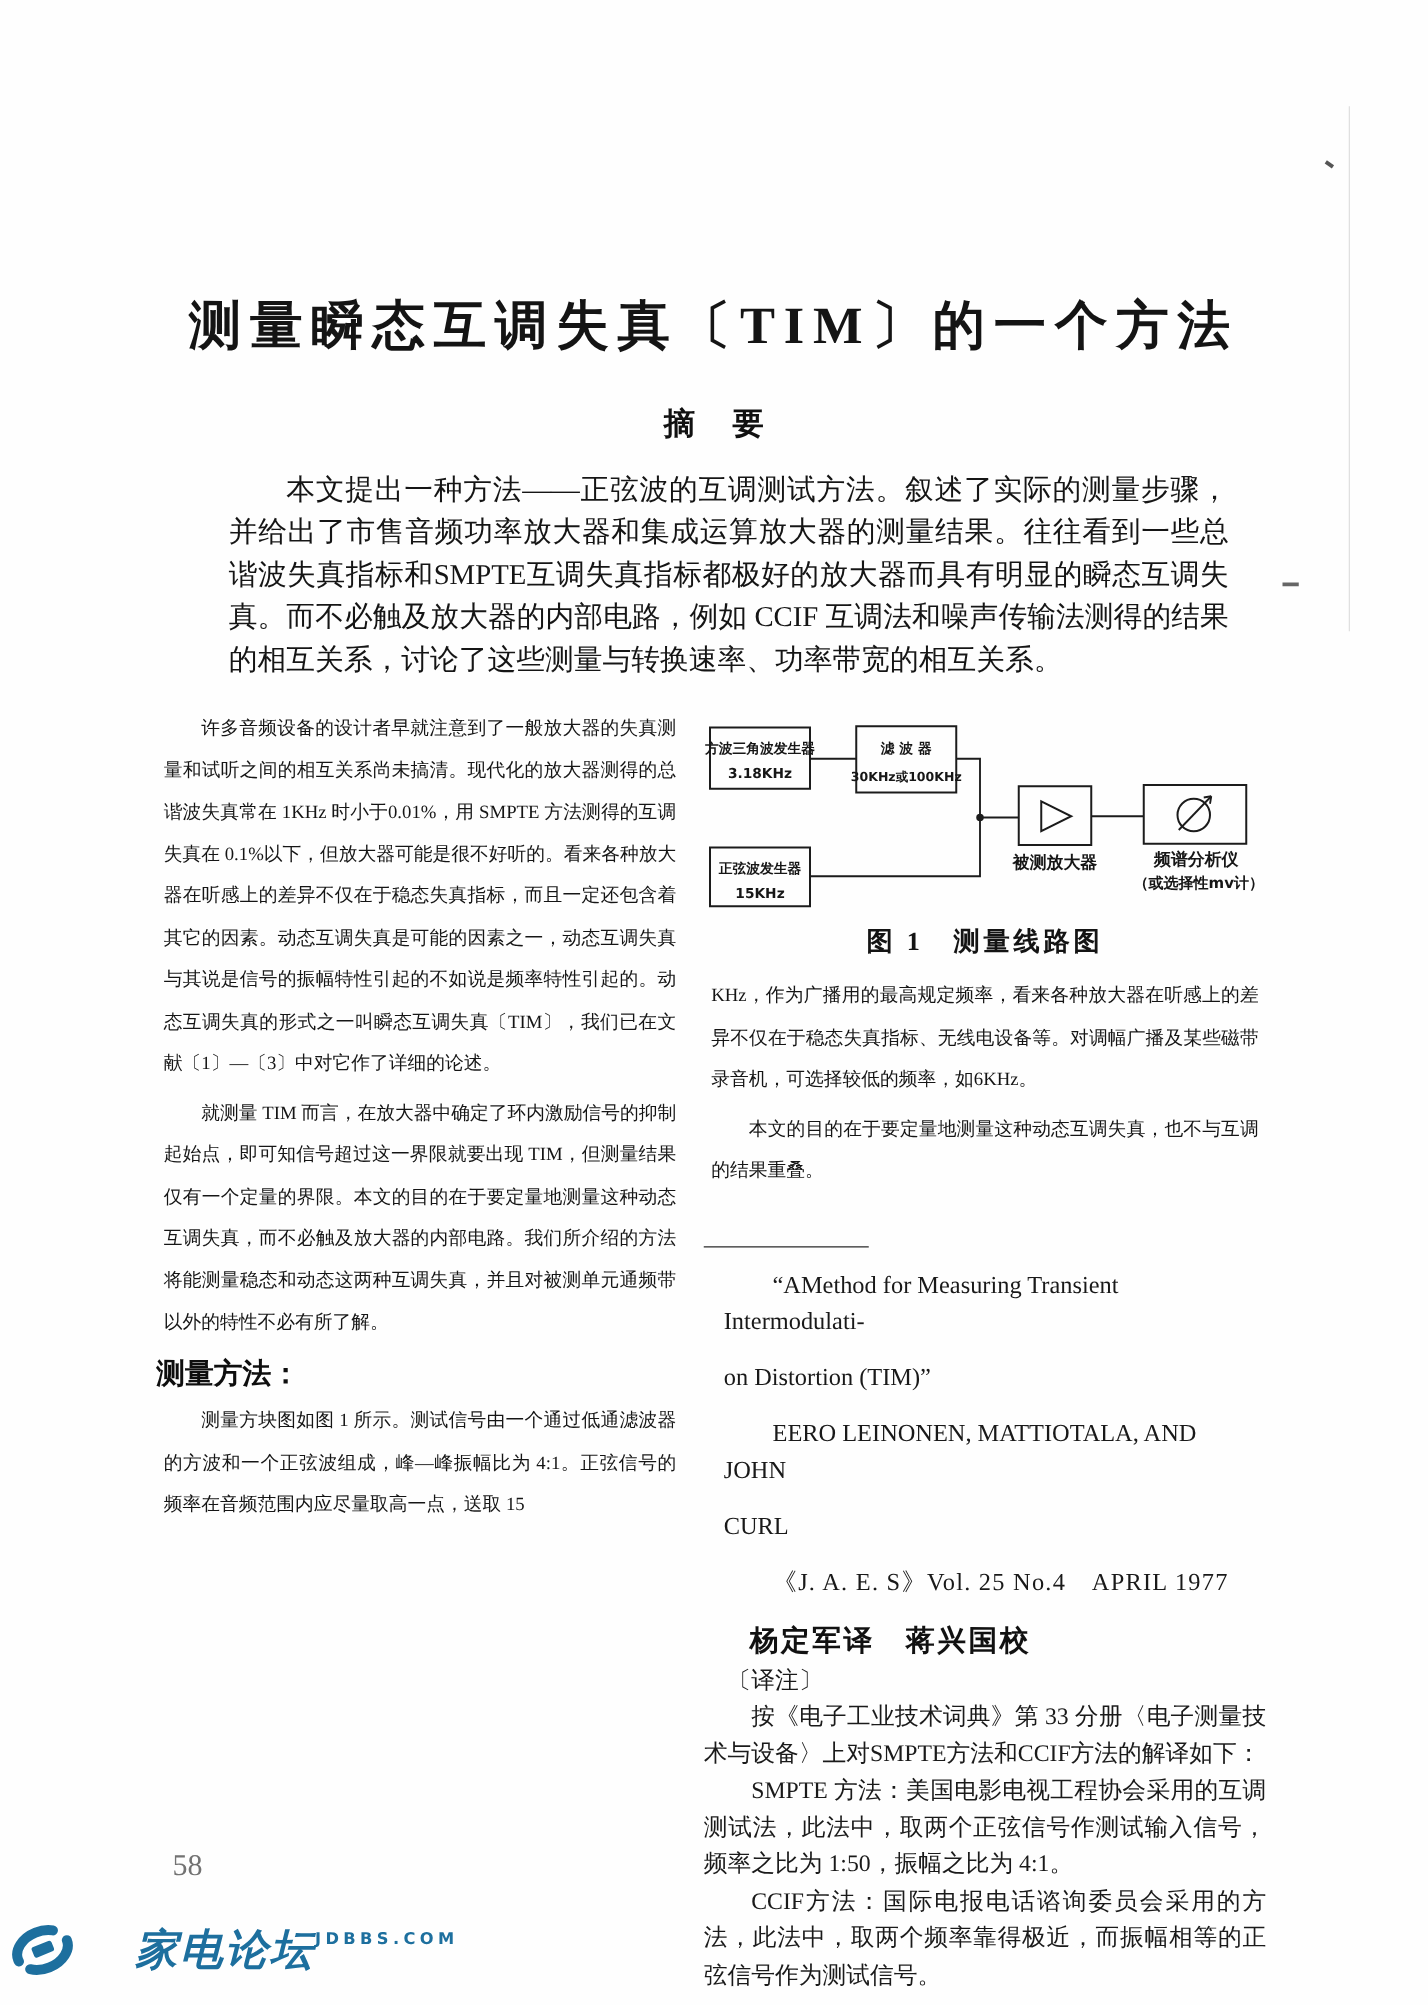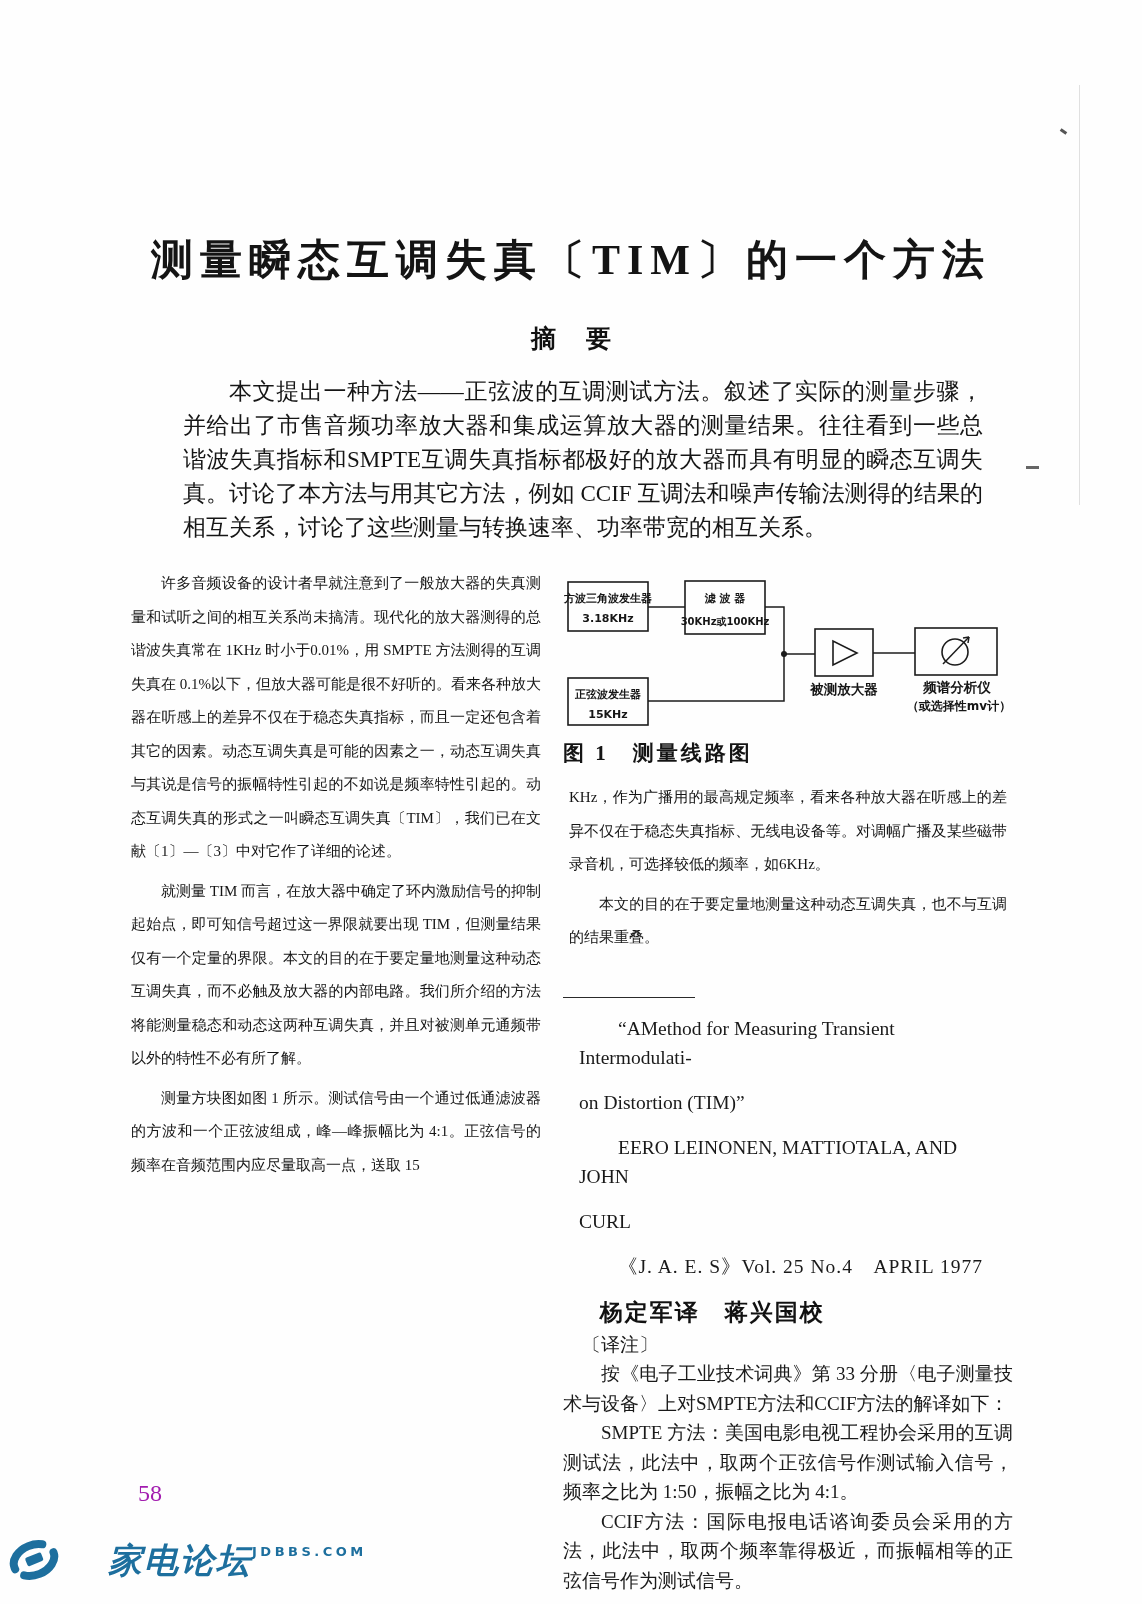--- a/index.html
+++ b/index.html
@@ -63,20 +63,21 @@
   
   .figure-wrap{padding-top:6px;}
   .fig{display:block;}
   .fig rect{fill:none;stroke:#1c1c1c;stroke-width:1.6;}
   .fig line,.fig polyline{stroke:#1c1c1c;stroke-width:1.5;fill:none;}
   .fig text{font-family:"DejaVu Sans",sans-serif;fill:#161616;}
   .fig .cn{font-size:11px;font-weight:700;}
   .fig .freq{font-size:11px;font-weight:700;}
   .fig .blk-label{font-size:13.5px;font-weight:700;}
   .fig-caption{
+    text-align:center;
     font-size:21px;
     font-weight:700;
     letter-spacing:3px;
     margin:10px 0 14px 0;
     color:#141414;
   }
   
   .footnote{margin-top:42px;}
   .footnote-rule{
     width:132px;height:0;
@@ -104,21 +105,21 @@
     font-size:19px;
     line-height:29.5px;
     text-align:justify;
     text-indent:2em;
     color:#1a1a1a;
   }
   .page-number{
     position:absolute;
     left:138px;top:1480px;
     font-size:24px;
-    color:#a21caf;
+    color:#737373;
   }
   
   .site-logo{
     position:absolute;
     left:8px;top:1534px;
     display:flex;
     align-items:center;
     gap:8px;
   }
   .logo-text-wrap{display:flex;line-height:1;margin-left:40px;}
@@ -144,27 +145,28 @@
 </style>
 </head>
 <body>
 
 <div class="page">
 
   <div class="page-title">测量瞬态互调失真〔TIM〕的一个方法</div>
 
   <div class="abstract-heading">摘要</div>
 
-  <p class="abstract">本文提出一种方法——正弦波的互调测试方法。叙述了实际的测量步骤，并给出了市售音频功率放大器和集成运算放大器的测量结果。往往看到一些总谐波失真指标和SMPTE互调失真指标都极好的放大器而具有明显的瞬态互调失真。讨论了本方法与用其它方法，例如 CCIF 互调法和噪声传输法测得的结果的相互关系，讨论了这些测量与转换速率、功率带宽的相互关系。</p>
+  <p class="abstract">本文提出一种方法——正弦波的互调测试方法。叙述了实际的测量步骤，并给出了市售音频功率放大器和集成运算放大器的测量结果。往往看到一些总谐波失真指标和SMPTE互调失真指标都极好的放大器而具有明显的瞬态互调失真。而不必触及放大器的内部电路，例如 CCIF 互调法和噪声传输法测得的结果的相互关系，讨论了这些测量与转换速率、功率带宽的相互关系。</p>
 
   <div class="columns">
 
     <div class="col-left">
       <p class="body-par">许多音频设备的设计者早就注意到了一般放大器的失真测量和试听之间的相互关系尚未搞清。现代化的放大器测得的总谐波失真常在 1KHz 时小于0.01%，用 SMPTE 方法测得的互调失真在 0.1%以下，但放大器可能是很不好听的。看来各种放大器在听感上的差异不仅在于稳态失真指标，而且一定还包含着其它的因素。动态互调失真是可能的因素之一，动态互调失真与其说是信号的振幅特性引起的不如说是频率特性引起的。动态互调失真的形式之一叫瞬态互调失真〔TIM〕，我们已在文献〔1〕—〔3〕中对它作了详细的论述。</p>
       <p class="body-par">就测量 TIM 而言，在放大器中确定了环内激励信号的抑制起始点，即可知信号超过这一界限就要出现 TIM，但测量结果仅有一个定量的界限。本文的目的在于要定量地测量这种动态互调失真，而不必触及放大器的内部电路。我们所介绍的方法将能测量稳态和动态这两种互调失真，并且对被测单元通频带以外的特性不必有所了解。</p>
+      <p class="section-heading">测量方法：</p>
       <p class="body-par">测量方块图如图 1 所示。测试信号由一个通过低通滤波器的方波和一个正弦波组成，峰—峰振幅比为 4:1。正弦信号的频率在音频范围内应尽量取高一点，送取 15</p>
     </div>
 
     <div class="col-right">
 
       <div class="figure-wrap">
         <svg class="fig" width="450" height="162" viewBox="0 0 450 162">
 
           <g>
             <rect x="5" y="15" width="80" height="49"></rect>

